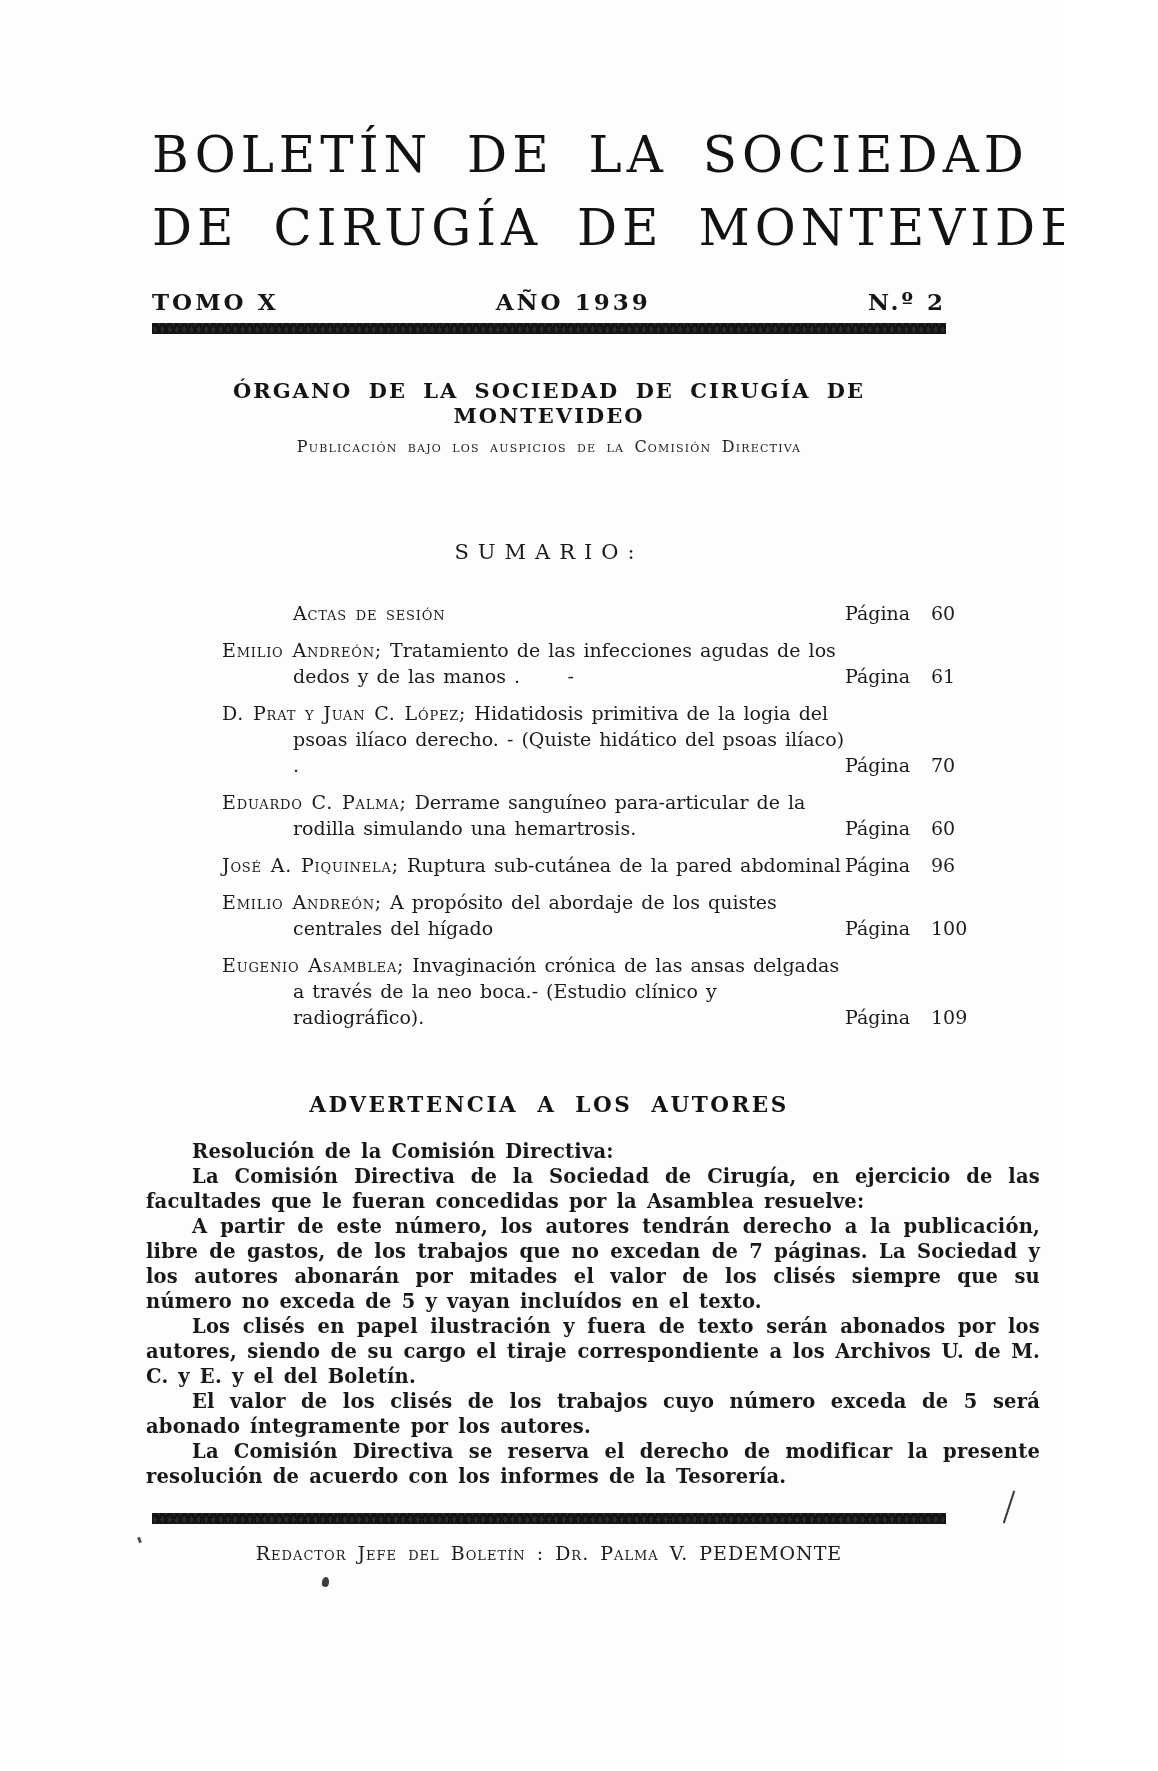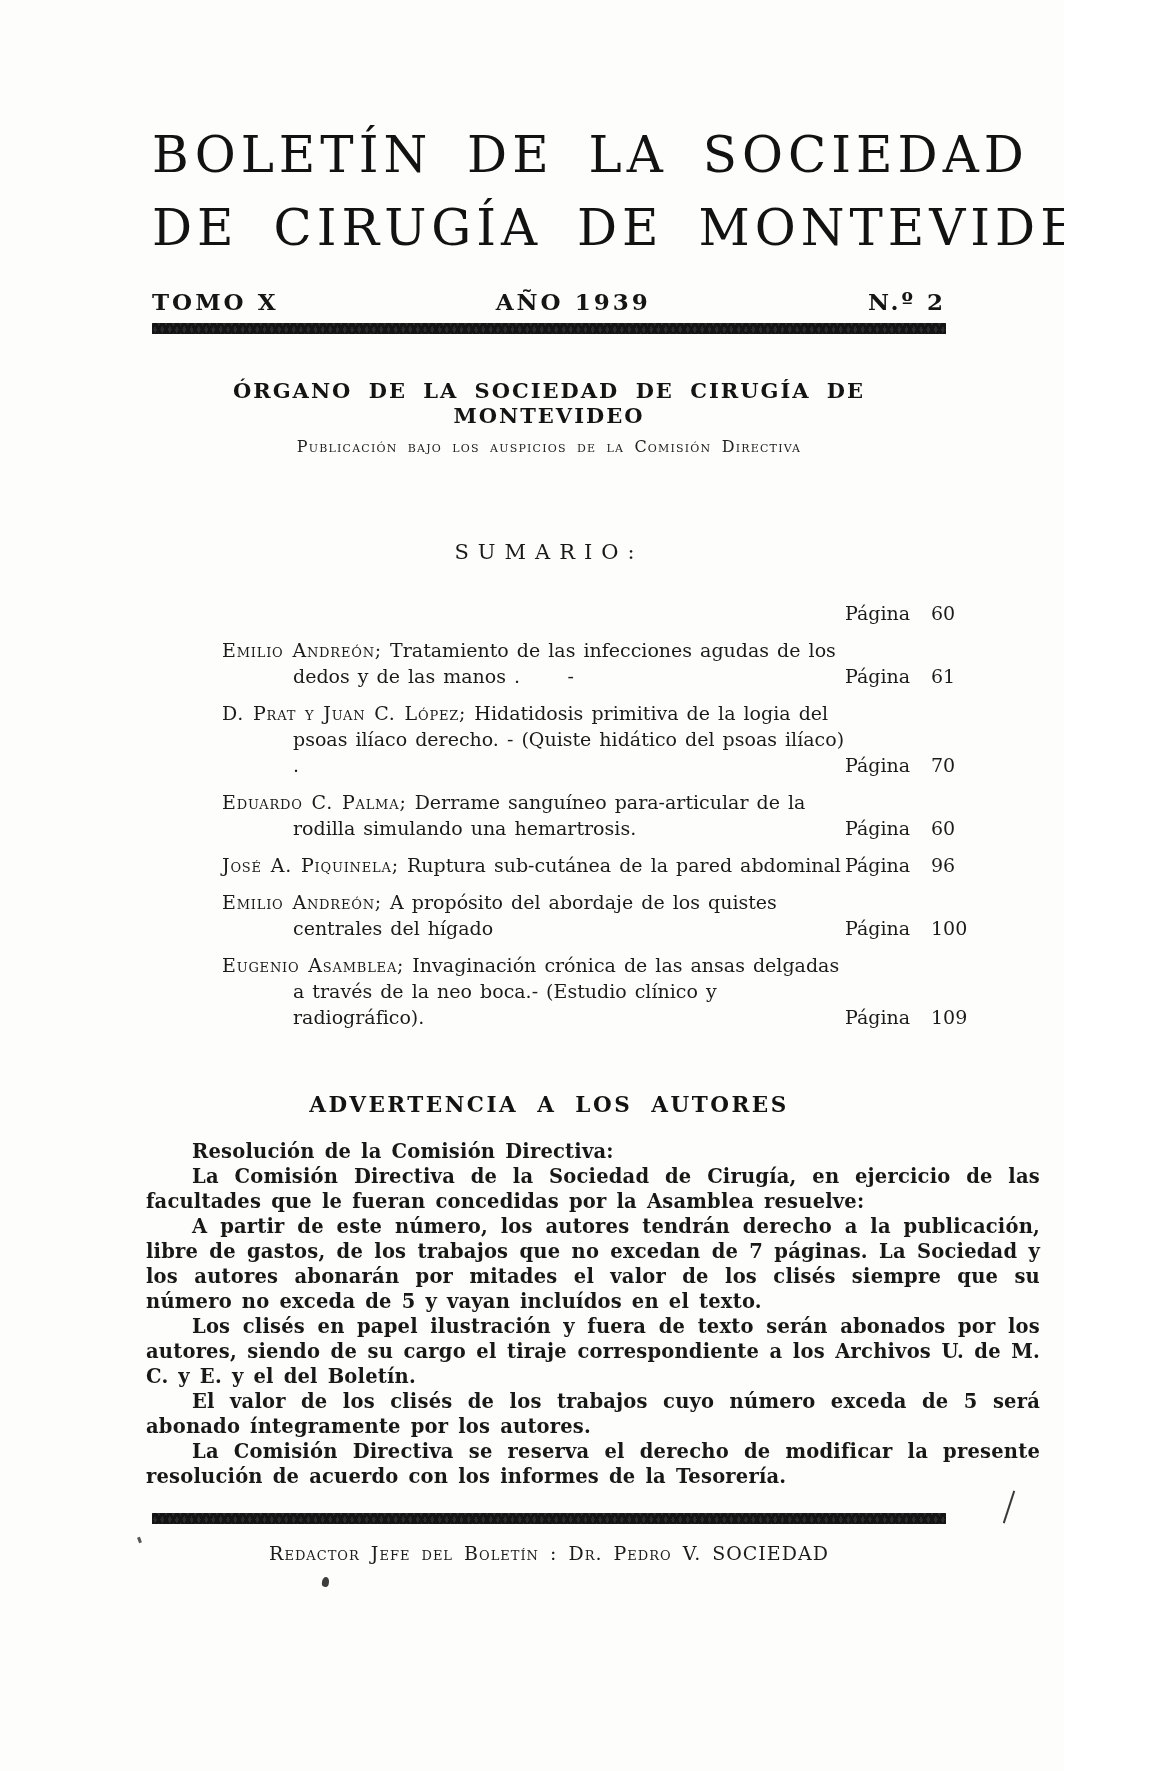--- a/index.html
+++ b/index.html
@@ -173,20 +173,21 @@
   <section class="organo">
     <div class="organo-line1">ÓRGANO DE LA SOCIEDAD DE CIRUGÍA DE MONTEVIDEO</div>
     <div class="organo-line2">Publicación bajo los auspicios de la Comisión Directiva</div>
   </section>
 
   <section class="sumario">
     <h2 class="sumario-heading">SUMARIO:</h2>
     <div class="entries">
 
         <div class="entry">
+          <p class="entry-text"><span class="entry-author">Actas de sesión</span> <span class="entry-title"></span></p>
           <div class="entry-page">
             <span class="pg-label">Página</span>
             <span class="pg-num">60</span>
           </div>
         </div>
 
         <div class="entry">
           <p class="entry-text"><span class="entry-author">Emilio Andreón;</span> <span class="entry-title">Tratamiento de las infecciones agudas de los dedos y de las manos .     -</span></p>
           <div class="entry-page">
             <span class="pg-label">Página</span>
@@ -254,19 +255,19 @@
         <p class="adv-p">La Comisión Directiva se reserva el derecho de modificar la presente resolución de acuerdo con los informes de la Tesorería.</p>
       </div>
   </section>
 
   <div class="pen-stroke"></div>
   <div class="left-speck"></div>
 
   <div class="divider divider-bottom"></div>
 
   <footer class="page-footer">
-    <div class="footer-line1">Redactor Jefe del Boletín : Dr. Pedro V. SOCIEDAD</div>
+    <div class="footer-line1">Redactor Jefe del Boletín : Dr. Palma V. PEDEMONTE</div>
     <div class="footer-line2">
       <span class="ink-dot"></span>
     </div>
   </footer>
 
 </div>
 
 </body></html>

